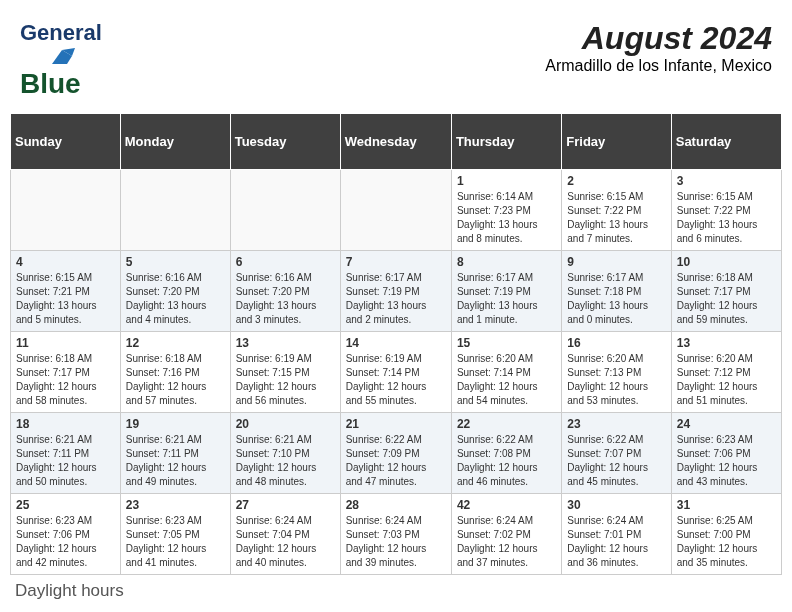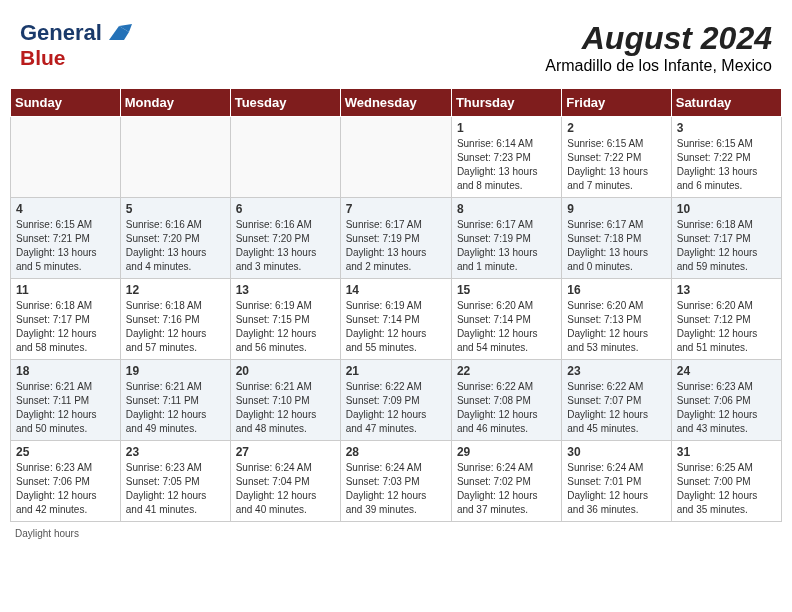--- a/index.html
+++ b/index.html
@@ -28,25 +28,25 @@
     .subtitle {
       font-size: 16px;
       color: #000000;
     }
     .calendar {
       width: 100%;
       border-collapse: collapse;
       margin-top: 8px;
     }
     .calendar th {
-      background: #7f1d1d;
+      background: #404040;
       color: #fff;
       font-size: 13px;
       font-weight: bold;
-      padding: 6px 4px;
+      padding: 20px 4px;
       text-align: left;
       border: 1px solid #fff;
     }
     .calendar td {
       border: 1px solid #ccc;
       vertical-align: top;
       padding: 4px 5px;
       font-size: 10.5px;
       color: #333;
       width: 113px;
@@ -69,48 +69,49 @@
     .day-info {
       font-size: 10px;
       line-height: 1.4;
       color: #333;
     }
     .empty-cell {
       background: #f9f9f9 !important;
     }
     .footer {
       margin-top: 6px;
-      font-size: 10px;
+      font-size: 17px;
       color: #555;
       padding-left: 5px;
     }
     .logo-wrapper {
       display: flex;
       flex-direction: column;
       align-items: flex-start;
     }
     .logo-line1 {
       display: flex;
       align-items: center;
+      flex-direction: column;
     }
   </style>
 </head>
 <body>
 
 <div class="header">
   <div class="logo-wrapper">
     <div class="logo-line1">
       <span style="font-size:22px;font-weight:bold;color:#1a3a6b;">General</span>
       <svg width="30" height="22" viewBox="0 0 30 22" style="margin-left:2px;">
         <polygon points="5,18 15,4 25,10 20,18" fill="#2472b8"></polygon>
         <polygon points="15,4 28,2 25,10" fill="#2472b8"></polygon>
       </svg>
     </div>
     <div>
-      <span style="font-size:21px;font-weight:bold;color:#b91c1c;">Blue</span>
+      <span style="font-size:28px;font-weight:bold;color:#14532d;">Blue</span>
     </div>
   </div>
   <div class="title-block">
     <div class="month-title">August 2024</div>
     <div class="subtitle">Armadillo de los Infante, Mexico</div>
   </div>
 </div>
 
 <table class="calendar">
   <thead>
@@ -328,21 +329,21 @@
 and 40 minutes.</div>
         </td>
         <td>
           <span class="day-number">28</span>
           <div class="day-info" style="white-space: pre-line;">Sunrise: 6:24 AM
 Sunset: 7:03 PM
 Daylight: 12 hours
 and 39 minutes.</div>
         </td>
         <td>
-          <span class="day-number">29</span>
+          <span class="day-number">42</span>
           <div class="day-info" style="white-space: pre-line;">Sunrise: 6:24 AM
 Sunset: 7:02 PM
 Daylight: 12 hours
 and 37 minutes.</div>
         </td>
         <td>
           <span class="day-number">30</span>
           <div class="day-info" style="white-space: pre-line;">Sunrise: 6:24 AM
 Sunset: 7:01 PM
 Daylight: 12 hours

